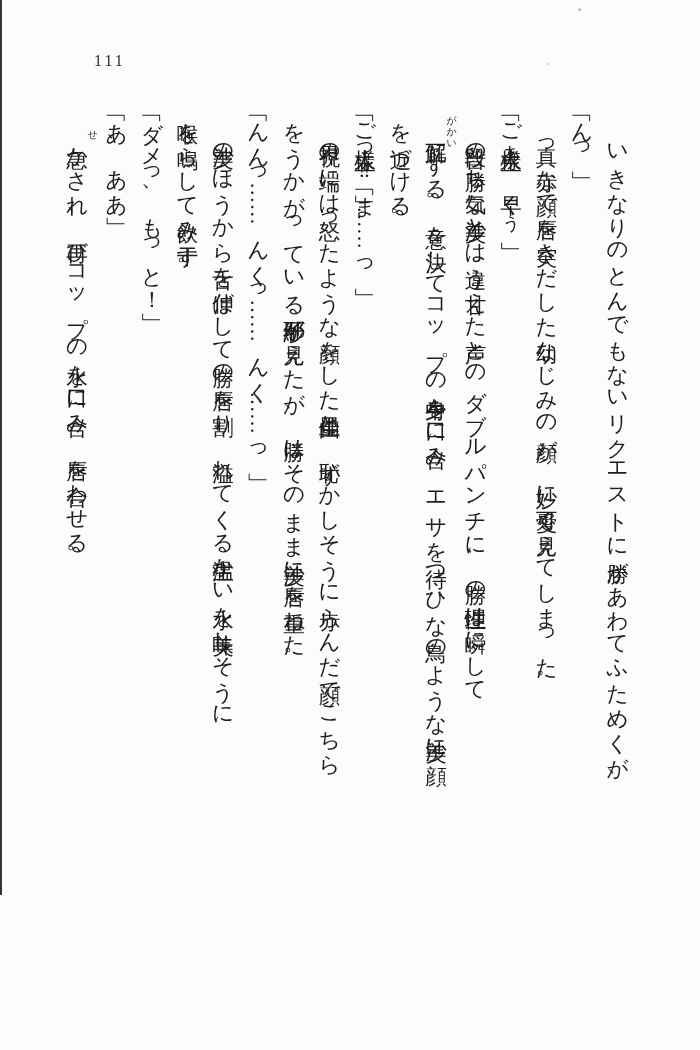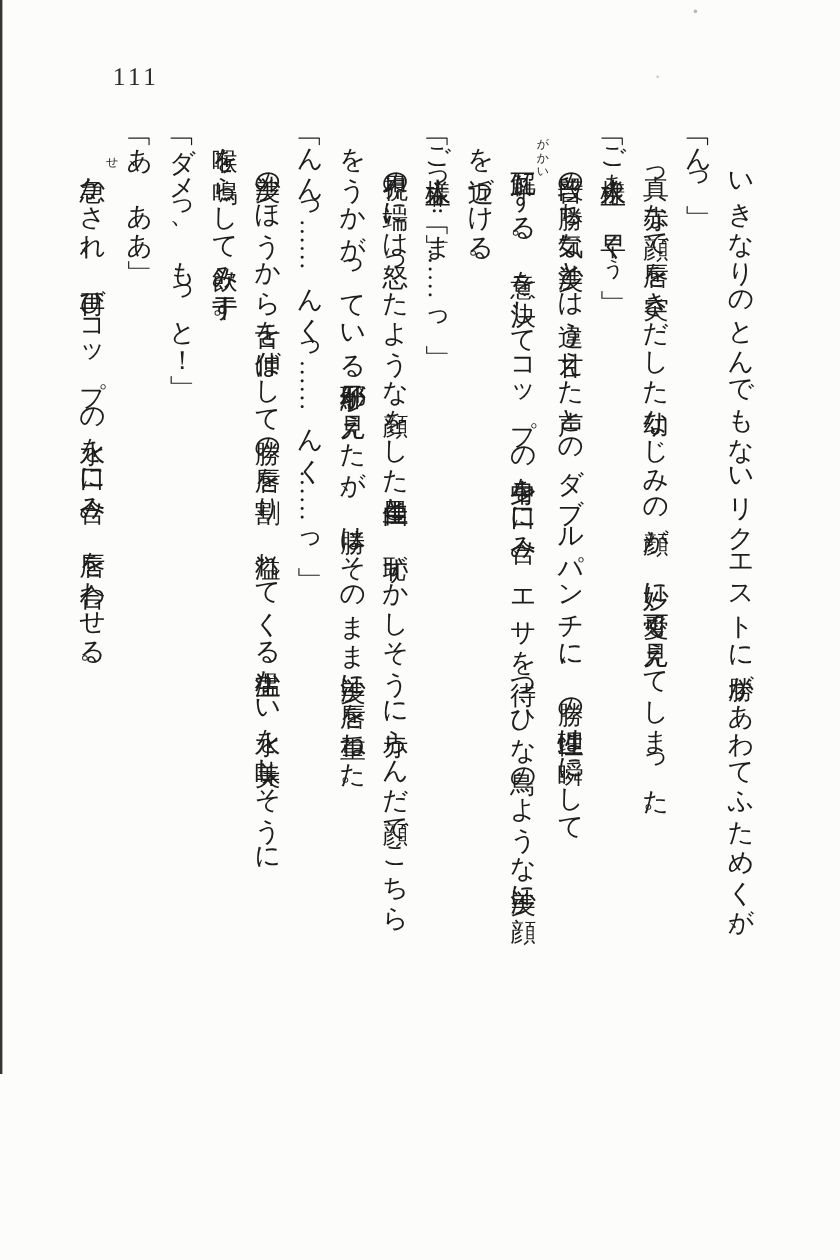--- a/index.html
+++ b/index.html
@@ -24,21 +24,21 @@
     top: 0;
     width: 2px;
     height: 895px;
     background: #1f1f1f;
     opacity: 0.9;
   }
   .page-number {
     position: absolute;
     left: 94px;
     top: 52px;
-    font-size: 21px;
+    font-size: 16px;
     letter-spacing: 3px;
     color: #2c2c2c;
     font-family: "Liberation Serif", "DejaVu Serif", serif;
   }
   .textblock {
     position: absolute;
     top: 108px;
     right: 66px;
     height: 840px;
     writing-mode: vertical-rl;

